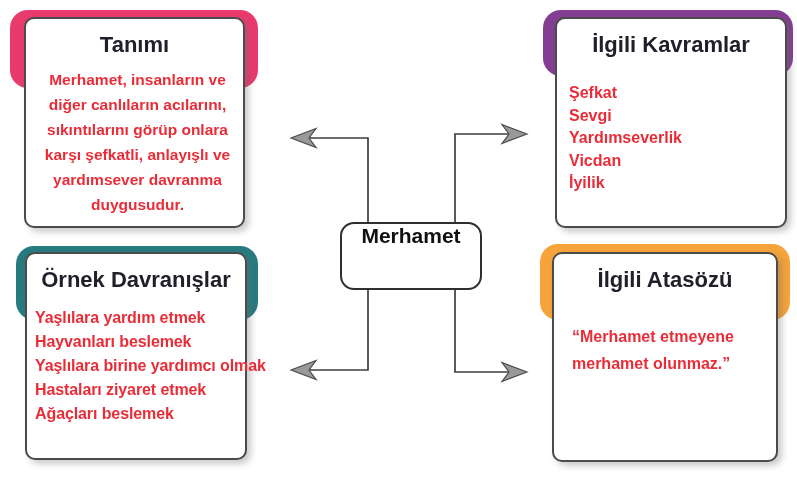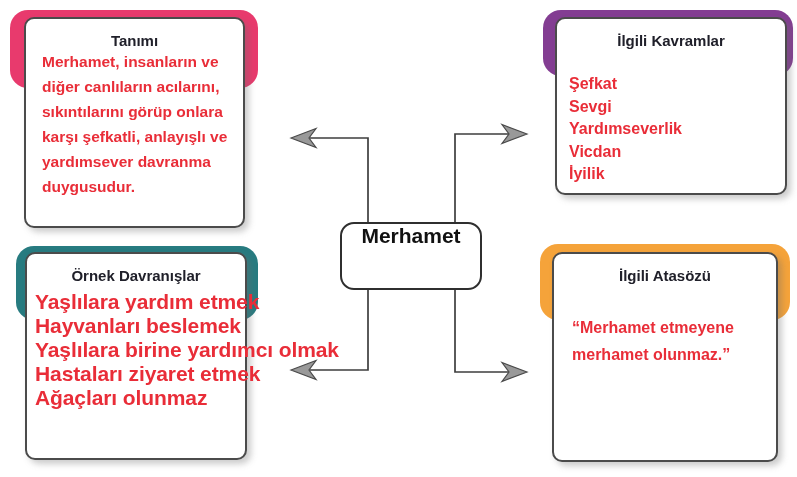--- a/index.html
+++ b/index.html
@@ -20,47 +20,49 @@
   
   .card{
     position:absolute;z-index:2;
     background:#ffffff;
     border:2px solid #4b4b4b;
     border-radius:10px;
     box-shadow:4px 4px 6px rgba(110,110,110,0.35);
     box-sizing:border-box;
   }
   .card-def {left:24px;  top:17px;  width:221px; height:211px;}
-  .card-con {left:555px; top:17px;  width:232px; height:178px;}
+  .card-con {left:555px; top:17px;  width:232px; height:211px;}
   .card-beh {left:25px;  top:252px; width:222px; height:208px;}
   .card-pro {left:552px; top:252px; width:226px; height:210px;}
 
   .card-title{
     margin-top:13px;
     text-align:center;
-    font-size:15px;
+    font-size:22px;
     font-weight:bold;
     color:#20202a;
   }
   .red-text{color:#e92d38;font-weight:bold;}
   .def-body{
+    margin-top:9px;
     padding:0 10px 0 16px;
     font-size:15.5px;
     line-height:25px;
+    text-align:center;
   }
   .con-list{
     margin-top:24px;
     padding-left:12px;
     font-size:16px;
     line-height:22.5px;
   }
   .beh-list{
-    margin-top:6px;
+    margin-top:13px;
     padding-left:8px;
-    font-size:21px;
+    font-size:16px;
     line-height:24px;
     letter-spacing:-0.1px;
     white-space:nowrap;
   }
   .pro-quote{
     margin-top:30px;
     padding:0 18px;
     font-size:16px;
     line-height:27px;
   }
@@ -125,21 +127,21 @@
     </div>
   </div>
 
   <div class="card card-beh">
     <div class="card-title">Örnek Davranışlar</div>
     <div class="red-text beh-list">
       <div>Yaşlılara yardım etmek</div>
       <div>Hayvanları beslemek</div>
       <div>Yaşlılara birine yardımcı olmak</div>
       <div>Hastaları ziyaret etmek</div>
-      <div>Ağaçları olunmaz</div>
+      <div>Ağaçları beslemek</div>
     </div>
   </div>
 
   <div class="card card-pro">
     <div class="card-title">İlgili Atasözü</div>
     <div class="red-text pro-quote">“Merhamet etmeyene merhamet olunmaz.”</div>
   </div>
 
   <div class="center-box">
     <span>Merhamet</span>

